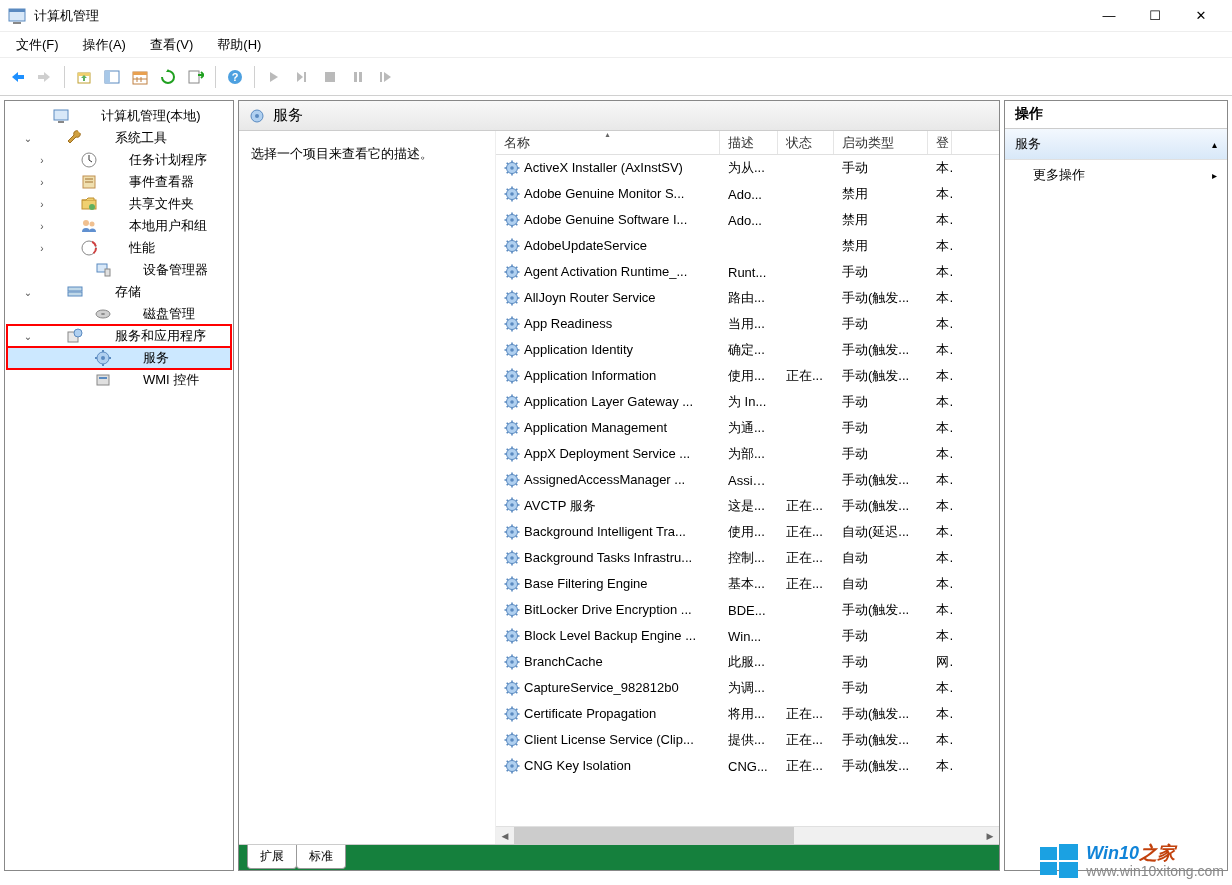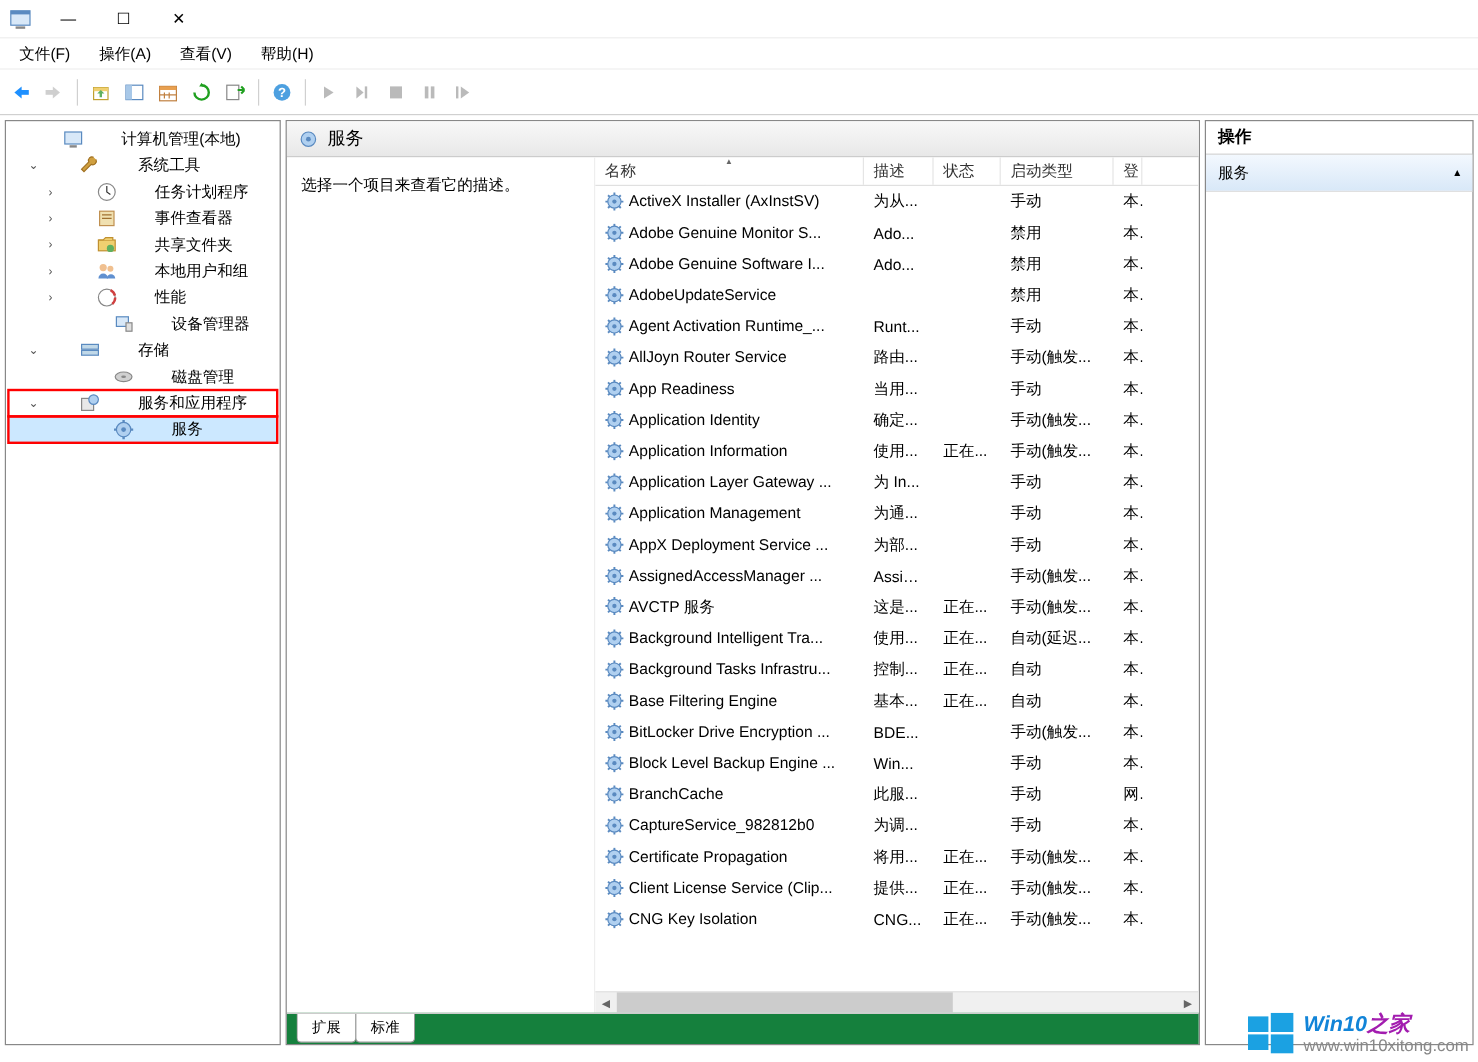--- a/index.html
+++ b/index.html
@@ -79,35 +79,36 @@
 .ap-header { height: 28px; padding: 4px 10px; font-size: 14px; font-weight: bold; border-bottom: 1px solid #ccc; }
 .ap-section { padding: 6px 10px; border-bottom: 1px solid #e0e0e0; cursor: pointer; display: flex; justify-content: space-between; align-items: center; font-size: 13px; background: linear-gradient(#f3f8fe, #d8e8f8); }
 .ap-item { padding: 6px 10px 6px 28px; cursor: pointer; display: flex; justify-content: space-between; align-items: center; font-size: 13px; }
 .ap-caret { font-size: 10px; color: #000; }
 
 
 .watermark { position: absolute; right: 8px; bottom: 6px; display: flex; align-items: center; gap: 8px; }
 .wm-logo { width: 38px; height: 34px; }
 .wm-text { line-height: 1.1; }
 .wm-text .t1 { font-size: 18px; font-weight: bold; color: #1184d8; font-style: italic; }
-.wm-text .t1 .sub { color: #a21caf; font-size: 18px; }
+.wm-text .t1 .sub { color: #c2410c; font-size: 18px; }
 .wm-text .t2 { font-size: 14px; color: #888; }
 
 
 .gear { width: 16px; height: 16px; }
 </style>
 </head>
 <body>
 
 <div class="titlebar">
   <svg class="app-icon" viewBox="0 0 18 18">
     <rect x="1" y="2" width="16" height="12" fill="#d8e8f8" stroke="#5a8ac0"></rect>
     <rect x="1" y="2" width="16" height="3" fill="#5a8ac0"></rect>
     <rect x="5" y="15" width="8" height="2" fill="#888"></rect>
   </svg>
+  <span class="title">计算机管理</span>
   <div class="win-controls">
     <div class="win-btn">—</div>
     <div class="win-btn">☐</div>
     <div class="win-btn close">✕</div>
   </div>
 </div>
 
 <div class="menubar">
   <div class="menu-item">文件(F)</div>
   <div class="menu-item">操作(A)</div>
@@ -303,20 +304,28 @@
             <circle cx="9" cy="9" r="2" fill="#5a8ac0"></circle>
             <g stroke="#5a8ac0" stroke-width="2">
               <line x1="9" y1="1" x2="9" y2="3"></line>
               <line x1="9" y1="15" x2="9" y2="17"></line>
               <line x1="1" y1="9" x2="3" y2="9"></line>
               <line x1="15" y1="9" x2="17" y2="9"></line>
             </g>
           </svg>
         <span>服务</span>
       </div>
+      <div class="tree-row" style="padding-left:42px">
+        <span class="expander"></span>
+        <svg class="node-icon" viewBox="0 0 18 18">
+            <rect x="3" y="4" width="12" height="10" fill="#e0e0e0" stroke="#888"></rect>
+            <rect x="5" y="6" width="8" height="2" fill="#5a8ac0"></rect>
+          </svg>
+        <span>WMI 控件</span>
+      </div>
     </div>
   </div>
 
   <div class="center-pane">
     <div class="svc-header">
       <svg class="gear" viewBox="0 0 16 16" style="margin-right:8px">
           <circle cx="8" cy="8" r="6" fill="#b0d0f0" stroke="#5a8ac0"></circle>
           <circle cx="8" cy="8" r="2" fill="#5a8ac0"></circle>
         </svg>
       <span>服务</span>
@@ -903,20 +912,24 @@
       <div class="tab active">扩展</div>
       <div class="tab">标准</div>
     </div>
   </div>
 
   <div class="actions-pane">
     <div class="ap-header">操作</div>
     <div class="ap-section">
       <span>服务</span>
       <span class="ap-caret">▴</span>
+    </div>
+    <div class="ap-item">
+      <span>更多操作</span>
+      <span class="ap-caret">▸</span>
     </div>
   </div>
 
 </div>
 
 <div class="watermark">
   <svg class="wm-logo" viewBox="0 0 38 34">
     <rect x="0" y="3" width="17" height="13" fill="#1ba1e2"></rect>
     <rect x="19" y="0" width="19" height="16" fill="#1ba1e2"></rect>
     <rect x="0" y="18" width="17" height="13" fill="#1ba1e2"></rect>

